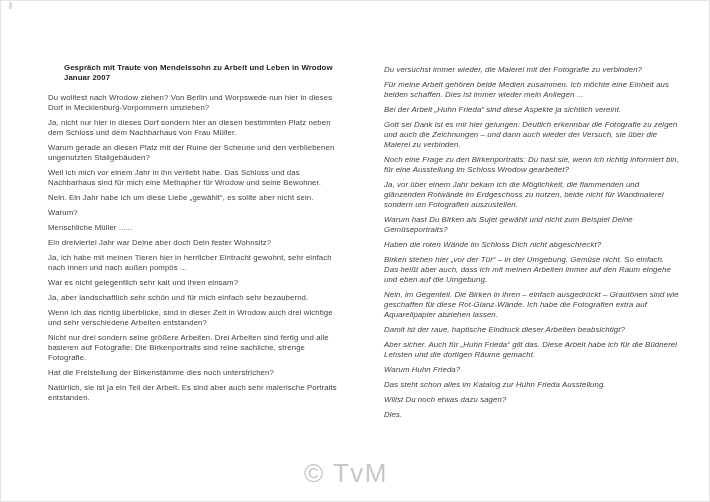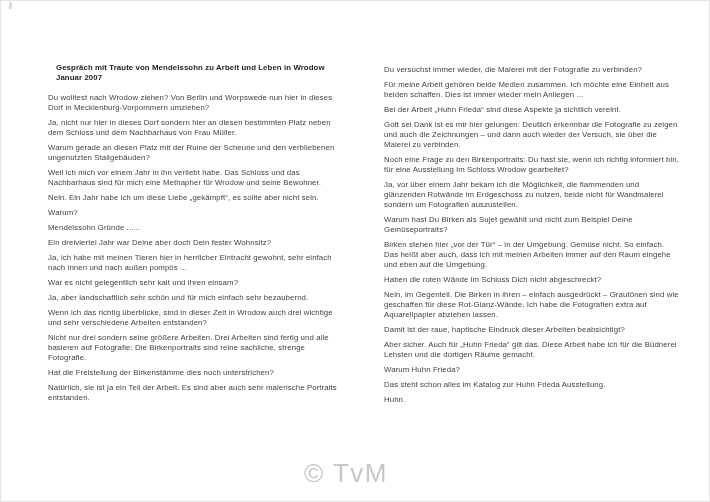--- a/index.html
+++ b/index.html
@@ -23,23 +23,23 @@
   }
   .column {
     position: absolute;
     width: 296px;
     font-size: 7.8px;
     line-height: 10px;
     letter-spacing: 0.1px;
     color: #424242;
   }
   #left-col  { left: 47px;  top: 62px; }
-  #right-col { left: 383px; top: 64px; }
+  #right-col { left: 383px; top: 64px; font-style: italic; }
   .doc-title {
-    margin: 0 0 10px 8px;
+    margin: 0 0 10px 16px;
     font-weight: bold;
     color: #1e1e1e;
   }
   .para {
     margin: 0 0 5px 0;
   }
   .watermark {
     position: absolute;
     left: 303px;
     top: 457px;
@@ -69,47 +69,48 @@
   <div class="column" id="left-col">
     <p class="doc-title">
       <span>Gespräch mit Traute von Mendelssohn zu Arbeit und Leben in Wrodow</span><br>
       <span>Januar 2007</span>
     </p>
     <div>
         <p class="para">Du wolltest nach Wrodow ziehen? Von Berlin und Worpswede nun hier in dieses Dorf in Mecklenburg-Vorpommern umziehen?</p>
         <p class="para">Ja, nicht nur hier in dieses Dorf sondern hier an diesen bestimmten Platz neben dem Schloss und dem Nachbarhaus von Frau Müller.</p>
         <p class="para">Warum gerade an diesen Platz mit der Ruine der Scheune und den verbliebenen ungenutzten Stallgebäuden?</p>
         <p class="para">Weil ich mich vor einem Jahr in ihn verliebt habe. Das Schloss und das Nachbarhaus sind für mich eine Methapher für Wrodow und seine Bewohner.</p>
-        <p class="para">Nein. Ein Jahr habe ich um diese Liebe „gekämpft“, es sollte aber nicht sein.</p>
+        <p class="para">Nein. Ein Jahr habe ich um diese Liebe „gewählt“, es sollte aber nicht sein.</p>
         <p class="para">Warum?</p>
-        <p class="para">Mendelssohn Gründe ......</p>
+        <p class="para">Menschliche Müller ......</p>
         <p class="para">Ein dreiviertel Jahr war Deine aber doch Dein fester Wohnsitz?</p>
         <p class="para">Ja, ich habe mit meinen Tieren hier in herrlicher Eintracht gewohnt, sehr einfach nach innen und nach außen pompös ...</p>
         <p class="para">War es nicht gelegentlich sehr kalt und ihren einsam?</p>
         <p class="para">Ja, aber landschaftlich sehr schön und für mich einfach sehr bezaubernd.</p>
         <p class="para">Wenn ich das richtig überblicke, sind in dieser Zeit in Wrodow auch drei wichtige und sehr verschiedene Arbeiten entstanden?</p>
         <p class="para">Nicht nur drei sondern seine größere Arbeiten. Drei Arbeiten sind fertig und alle basieren auf Fotografie: Die Birkenportraits sind reine sachliche, strenge Fotografie.</p>
         <p class="para">Hat die Freistellung der Birkenstämme dies noch unterstrichen?</p>
         <p class="para">Natürlich, sie ist ja ein Teil der Arbeit. Es sind aber auch sehr malerische Portraits entstanden.</p>
       </div>
   </div>
 
   <div class="column" id="right-col">
       <p class="para">Du versuchst immer wieder, die Malerei mit der Fotografie zu verbinden?</p>
       <p class="para">Für meine Arbeit gehören beide Medien zusammen. Ich möchte eine Einheit aus beiden schaffen. Dies ist immer wieder mein Anliegen ...</p>
       <p class="para">Bei der Arbeit „Huhn Frieda“ sind diese Aspekte ja sichtlich vereint.</p>
       <p class="para">Gott sei Dank ist es mir hier gelungen: Deutlich erkennbar die Fotografie zu zeigen und auch die Zeichnungen – und dann auch wieder der Versuch, sie über die Malerei zu verbinden.</p>
       <p class="para">Noch eine Frage zu den Birkenportraits: Du hast sie, wenn ich richtig informiert bin, für eine Ausstellung im Schloss Wrodow gearbeitet?</p>
       <p class="para">Ja, vor über einem Jahr bekam ich die Möglichkeit, die flammenden und glänzenden Rotwände im Erdgeschoss zu nutzen, beide nicht für Wandmalerei sondern um Fotografien auszustellen.</p>
       <p class="para">Warum hast Du Birken als Sujet gewählt und nicht zum Beispiel Deine Gemüseportraits?</p>
+      <p class="para">Haben die roten Wände im Schloss Dich nicht abgeschreckt?</p>
       <p class="para">Birken stehen hier „vor der Tür“ – in der Umgebung. Gemüse nicht. So einfach. Das heißt aber auch, dass ich mit meinen Arbeiten immer auf den Raum eingehe und eben auf die Umgebung.</p>
-      <p class="para">Haben die roten Wände im Schloss Dich nicht abgeschreckt?</p>
       <p class="para">Nein, im Gegenteil. Die Birken in ihren – einfach ausgedrückt – Grautönen sind wie geschaffen für diese Rot-Glanz-Wände. Ich habe die Fotografien extra auf Aquarellpapier abziehen lassen.</p>
       <p class="para">Damit ist der raue, haptische Eindruck dieser Arbeiten beabsichtigt?</p>
       <p class="para">Aber sicher. Auch für „Huhn Frieda“ gilt das. Diese Arbeit habe ich für die Büdnerei Lehsten und die dortigen Räume gemacht.</p>
       <p class="para">Warum Huhn Frieda?</p>
       <p class="para">Das steht schon alles im Katalog zur Huhn Frieda Ausstellung.</p>
-      <p class="para">Huhn.</p>
+      <p class="para">Willst Du noch etwas dazu sagen?</p>
+      <p class="para">Dies.</p>
     </div>
 
   <div class="watermark">© TvM</div>
 
 </div>
 
 </body></html>

